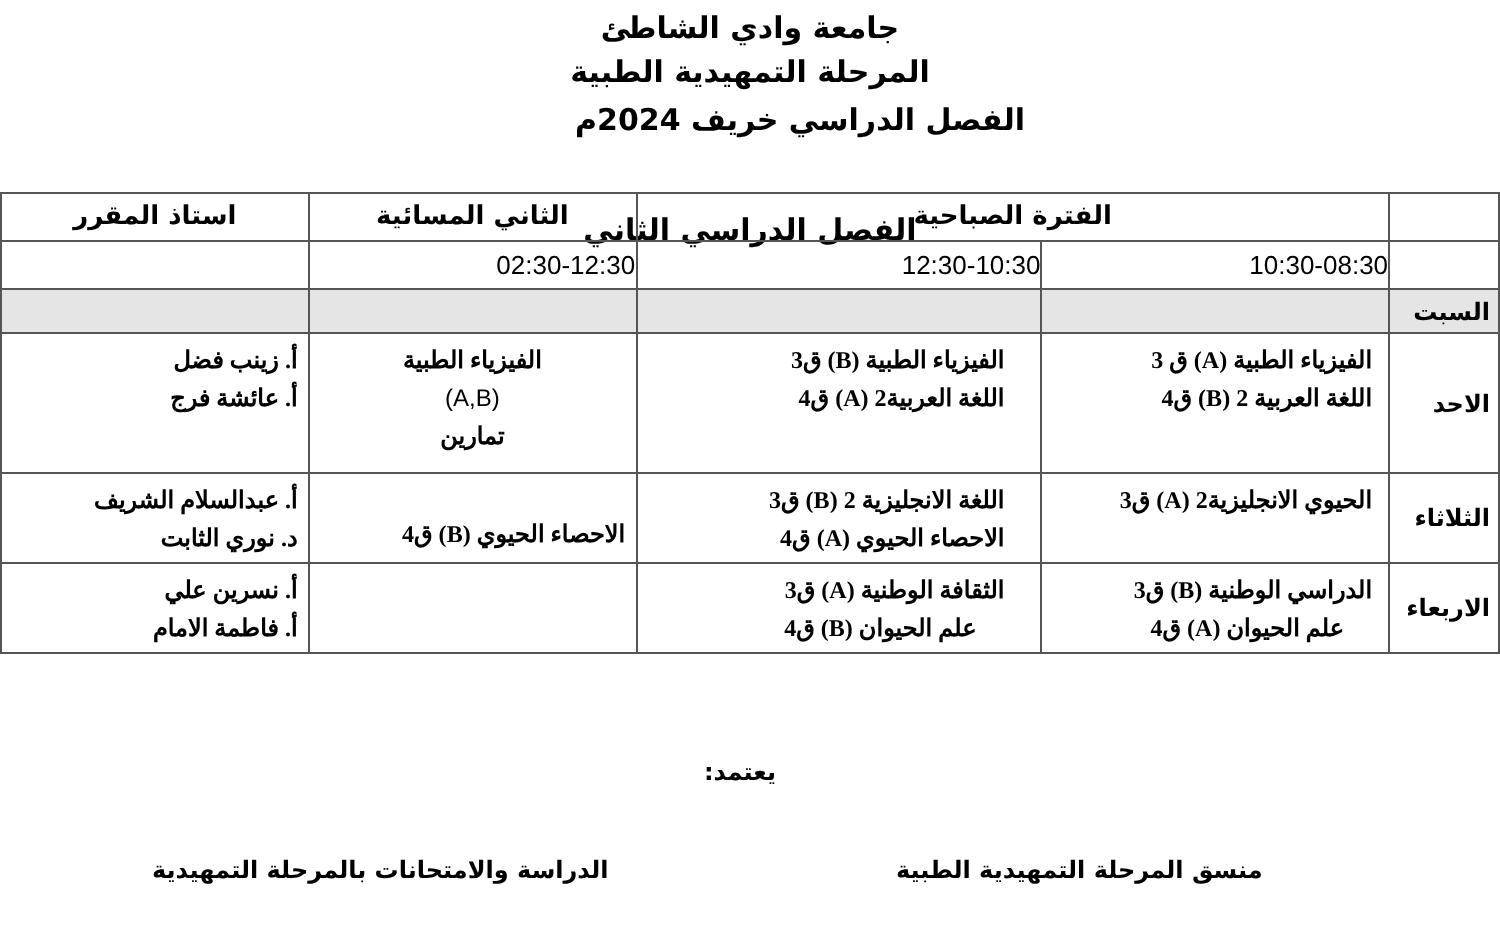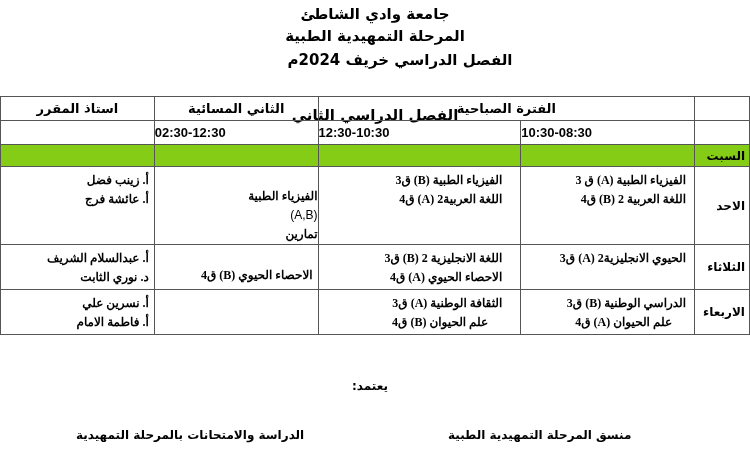--- a/index.html
+++ b/index.html
@@ -3,27 +3,27 @@
 <meta charset="utf-8">
 <style>
   html, body { margin:0; padding:0; background:#ffffff; }
   body { width:750px; height:465px; position:relative; overflow:hidden;
          font-family:"DejaVu Sans", sans-serif; color:#000; }
   .title { position:absolute; left:0; width:750px; text-align:center; font-weight:bold;
            font-size:15px; line-height:20px; direction:rtl; }
   #t1{top:4px;} #t2{top:26px;} #t3{top:50px;margin-left:25px;} #t4{top:85px;margin-top:20px;}
   table { position:absolute; left:0; top:96px; border-collapse:collapse; direction:rtl; table-layout:fixed; }
   td { border:1px solid #555; padding:0; font-size:12px; font-weight:bold; vertical-align:middle; }
-  td.gray { background:#84cc16; }
+  td.gray { background:#e5e5e5; }
   td.head { text-align:center; font-size:13px; }
-  td.time { text-align:left; font-weight:bold; font-size:13px; font-family:"Liberation Sans", sans-serif; }
+  td.time { text-align:right; font-weight:normal; font-size:13px; font-family:"Liberation Sans", sans-serif; }
   td.day { text-align:right; padding-right:4px; font-size:12px; white-space:nowrap; }
   .line { display:block; direction:rtl; white-space:nowrap; line-height:19px;font-family:Liberation Serif, serif; }
   .cellR { text-align:right; padding-right:50px; vertical-align:top; padding-top:4px; }
-  .cellC { text-align:right; vertical-align:top; padding-top:20px; }
+  .cellC { text-align:center; vertical-align:top; padding-top:4px; }
   .n { font-weight:normal; font-family:"Liberation Sans", sans-serif; }
   .foot { position:absolute; font-weight:bold; font-size:12px; direction:rtl; white-space:nowrap; }
 </style>
 </head>
 <body>
 
 <div class="title" id="t1">جامعة وادي الشاطئ</div>
 <div class="title" id="t2">المرحلة التمهيدية الطبية</div>
 <div class="title" id="t3">الفصل الدراسي خريف 2024م</div>
 <div class="title" id="t4">الفصل الدراسي الثاني</div>

